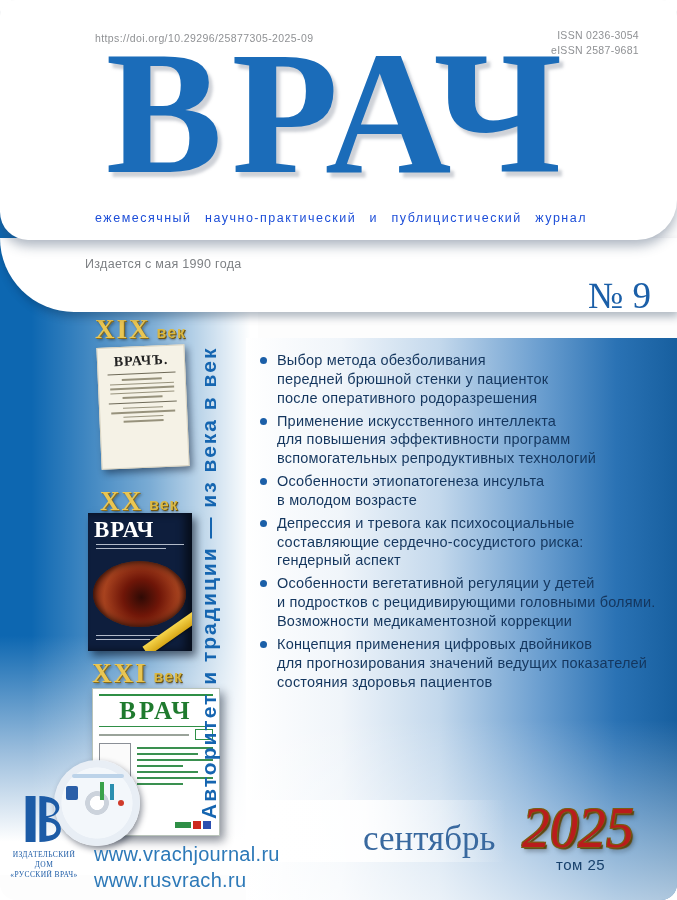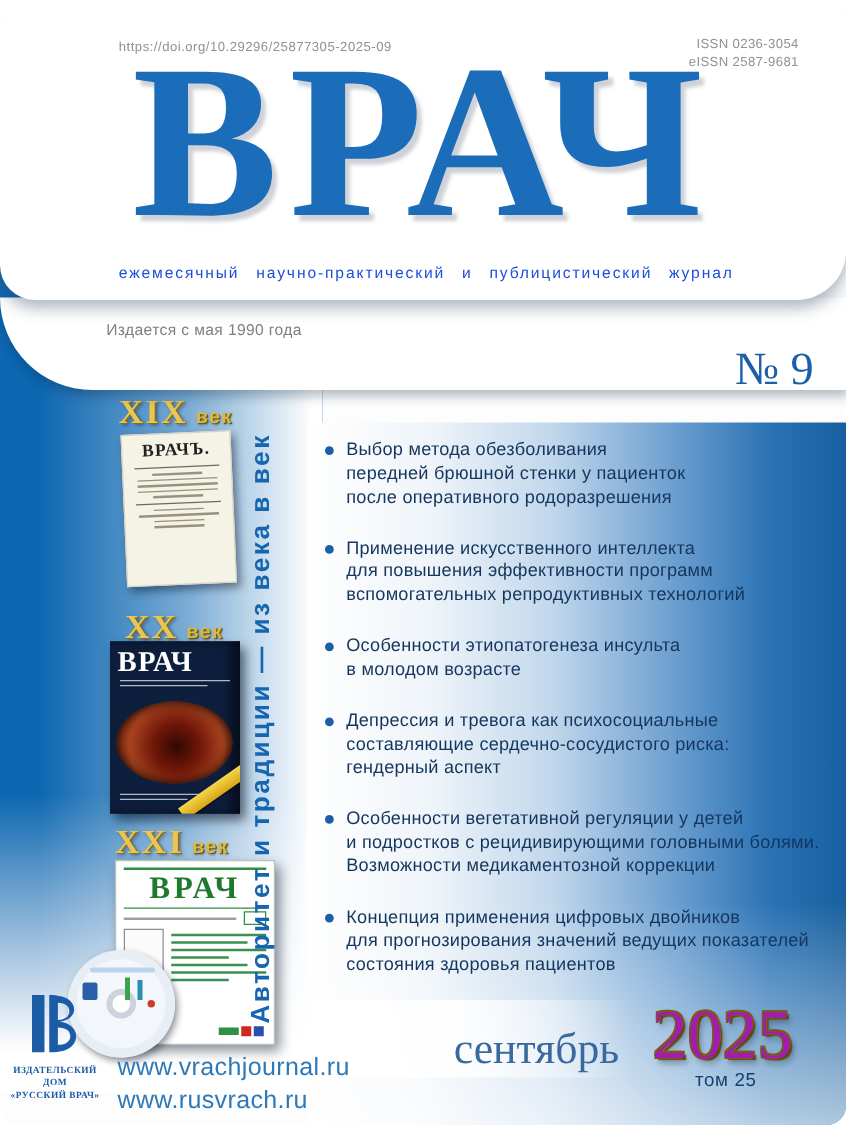--- a/index.html
+++ b/index.html
@@ -34,21 +34,21 @@
 
   
   .toc-panel{position:absolute;left:246px;top:338px;width:431px;height:562px;z-index:1;
      background:
        linear-gradient(to bottom, rgba(255,255,255,0) 68%, rgba(255,255,255,.45) 90%, rgba(255,255,255,.65) 100%),
        linear-gradient(to right, #ffffff 0%, #f0f5fa 22%, #c3d8ec 45%, #6c9fd0 68%, #2a72b4 86%, #175f9f 100%);}
   .date-light{position:absolute;left:246px;top:800px;width:260px;height:62px;z-index:2;
      background:linear-gradient(to right,#ffffff 0%,rgba(255,255,255,.9) 45%,rgba(255,255,255,0) 100%);}
 
   .toc-list{position:absolute;left:260px;top:351px;width:398px;margin:0;padding:0;list-style:none;
-            display:flex;flex-direction:column;gap:22px;z-index:3;}
+            display:flex;flex-direction:column;gap:4px;z-index:3;}
   .toc-list li{display:flex;gap:10px;align-items:flex-start;}
   .toc-text{font-size:14.5px;line-height:1.3;color:#14365e;white-space:pre-line;letter-spacing:.2px;}
   .dot{flex:0 0 auto;width:7px;height:7px;border-radius:50%;background:#1b5fa8;margin-top:6px;}
 
   
   .slogan{position:absolute;left:197px;top:330px;height:505px;width:30px;z-index:3;
           writing-mode:vertical-rl;transform:rotate(180deg);
           font-size:21px;font-weight:bold;color:#1565b0;letter-spacing:2px;text-align:center;}
 
   
@@ -116,28 +116,28 @@
       box-shadow:2px 3px 6px rgba(0,10,30,.45);}
   .cd .lab-blue{position:absolute;left:12px;top:26px;width:12px;height:14px;background:#2b5fa8;border-radius:2px;}
   .cd .lab-green1{position:absolute;left:46px;top:22px;width:4px;height:18px;background:#3aa24a;}
   .cd .lab-green2{position:absolute;left:56px;top:24px;width:4px;height:16px;background:#2b8fb0;}
   .cd .lab-red{position:absolute;left:64px;top:40px;width:6px;height:6px;border-radius:50%;background:#d03a2a;}
   .cd .lab-band{position:absolute;left:18px;top:14px;width:52px;height:4px;background:#bcd3e9;border-radius:2px;}
 
   
   .publisher{position:absolute;left:8px;top:796px;width:72px;text-align:center;z-index:4;}
   .logo-glyph{width:52px;height:46px;margin:0 auto;}
-  .pub-name{margin-top:4px;font-family:"Liberation Serif",serif;font-weight:bold;font-size:7.5px;
+  .pub-name{margin-top:4px;font-family:"Liberation Serif",serif;font-weight:normal;font-size:7.5px;
             color:#1c5ba6;line-height:1.35;letter-spacing:.4px;white-space:pre-line;text-align:center;}
   .sites{position:absolute;left:94px;top:841px;z-index:4;font-size:20px;color:#2d79b8;line-height:1.32;letter-spacing:.3px;}
   .month{position:absolute;left:363px;top:819px;font-family:"Liberation Serif",serif;
          font-size:35px;color:#39699f;z-index:3;}
   .year{position:absolute;left:522px;top:796px;font-family:"Liberation Serif",serif;font-size:56px;
-        color:#a21caf;z-index:3;
-        text-shadow:-1px -1px 0 #7a5d12,1px -1px 0 #7a5d12,-1px 1px 0 #7a5d12,2px 2px 1px #5e470e,3px 4px 5px rgba(0,0,0,.35);}
+        color:#b91c1c;z-index:3;
+        text-shadow:-1px -1px 0 #7a5d12,1px -1px 0 #7a5d12,-1px 1px 0 #7a5d12,2px 2px 1px #5e470e,3px 4px 5px rgba(0,0,0,.35);font-style:italic;}
   .volume{position:absolute;left:556px;top:856px;font-size:15px;color:#17406b;letter-spacing:.5px;z-index:3;}
 </style>
 </head>
 <body>
 
 <div class="page">
 
   <div class="left-col"></div>
   <div class="toc-panel"></div>
   <div class="date-light"></div>

